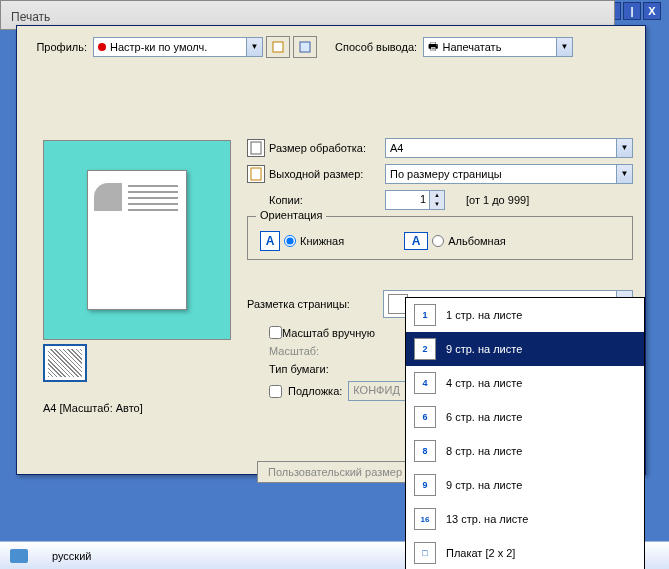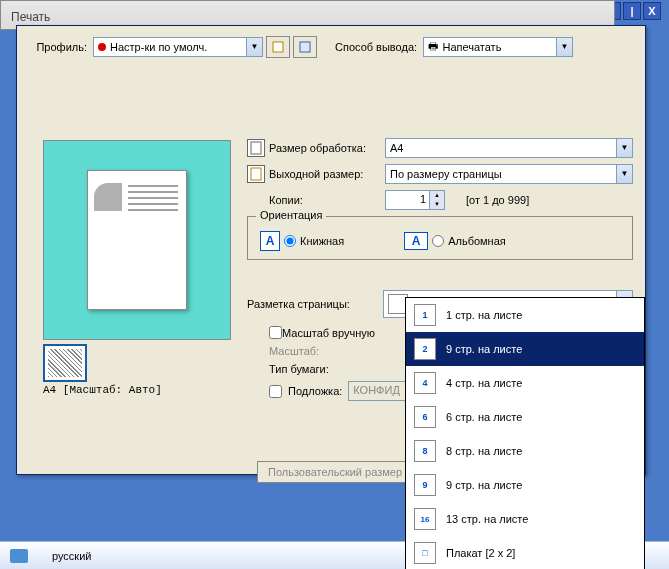--- a/index.html
+++ b/index.html
@@ -22,21 +22,21 @@
 .icon-btn { width: 24px; height: 22px; background: #ece9d8; border: 1px solid #888; margin-left: 3px; cursor: pointer; display: inline-flex; align-items: center; justify-content: center; }
 .mini-icon { width: 14px; height: 14px; }
 .preview-panel { width: 188px; position: absolute; top: 114px; left: 26px; }
 .preview-box { width: 188px; height: 200px; background: #5edad0; border: 1px solid #888; display: flex; align-items: center; justify-content: center; }
 .page-img { width: 100px; height: 140px; background: #fff; border: 1px solid #888; box-shadow: 2px 2px 4px rgba(0,0,0,0.3); position: relative; }
 .page-shape { position: absolute; top: 12px; left: 6px; width: 28px; height: 28px; background: #b0b0b0; border-radius: 50% 0 0 0; }
 .page-lines { position: absolute; top: 14px; left: 40px; right: 8px; }
 .page-line { height: 2px; background: #a0a0a0; margin-bottom: 4px; }
 .thumb-box { width: 44px; height: 38px; border: 2px solid #1a5ba8; margin-top: 4px; background: #fff; padding: 3px; cursor: pointer; }
 .thumb-inner { width: 100%; height: 100%; background: repeating-linear-gradient(45deg, #888, #888 1px, #fff 1px, #fff 3px); }
-.preview-label { margin-top: 0; padding: 2px 0; font-family: Liberation Mono, monospace; }
+.preview-label { margin-top: 18px; padding: 2px 0; }
 .view-btn { width: 188px; height: 24px; margin-top: 6px; background: #ece9d8; border: 1px solid #888; cursor: pointer; }
 .right-panel { position: absolute; top: 112px; left: 230px; right: 12px; }
 .mini-page-icon { width: 18px; height: 18px; border: 1px solid #666; background: #fff; display: inline-flex; align-items: center; justify-content: center; margin-right: 4px; }
 .fieldset { border: 1px solid #888; padding: 8px 12px; margin-top: 6px; position: relative; }
 .fieldset-label { position: absolute; top: -8px; left: 8px; background: #ece9d8; padding: 0 4px; }
 .radio-group { display: flex; gap: 60px; margin-top: 6px; align-items: center; }
 .radio-item { display: flex; align-items: center; gap: 4px; }
 .radio { width: 12px; height: 12px; }
 .orient-icon { width: 20px; height: 20px; border: 1px solid #0050c8; background: #fff; display: inline-flex; align-items: center; justify-content: center; font-weight: bold; color: #0050c8; font-size: 12px; }
 .spinner { width: 60px; height: 20px; background: #fff; border: 1px solid #7f9db9; text-align: right; padding: 2px 18px 2px 4px; position: relative; }

